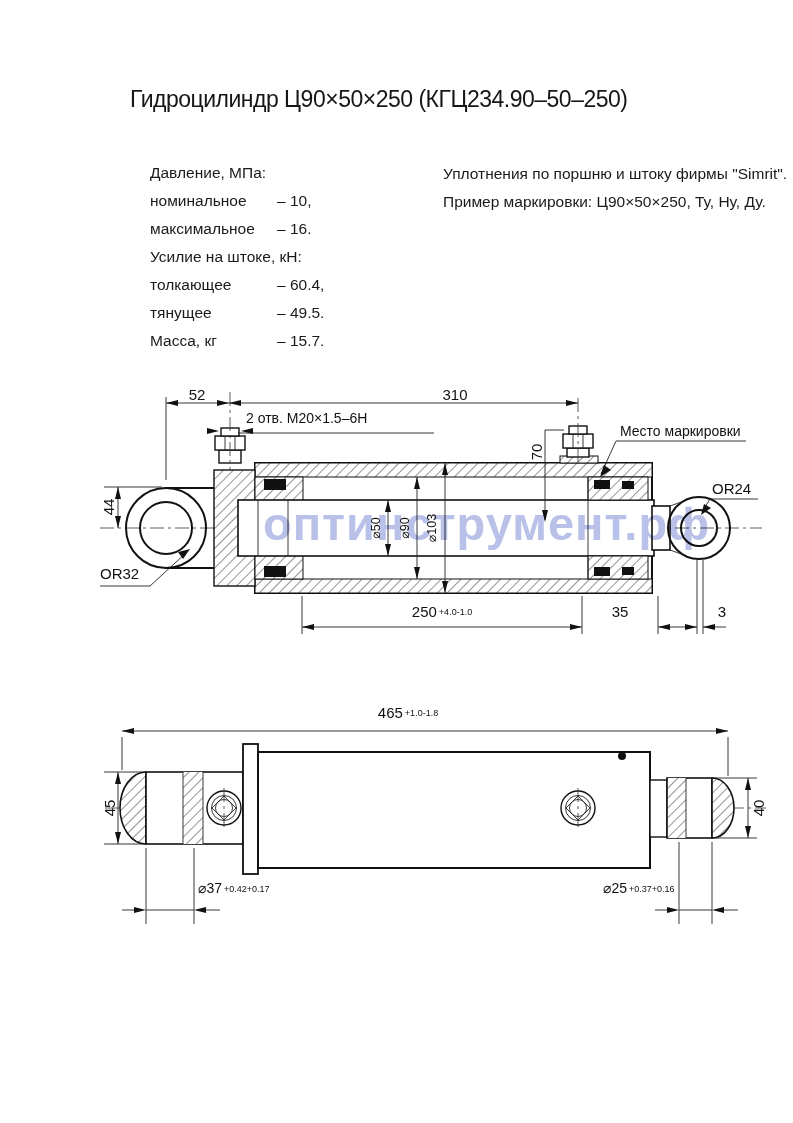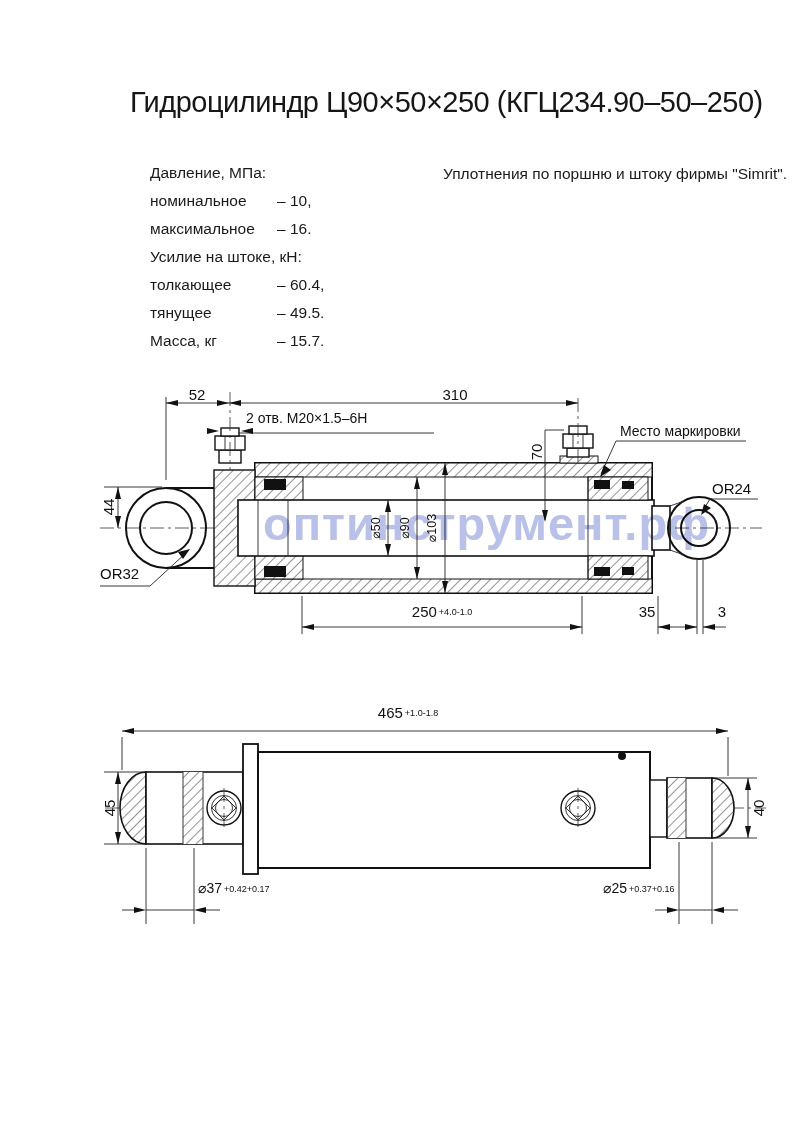--- a/index.html
+++ b/index.html
@@ -3,21 +3,21 @@
 <meta charset="utf-8">
 <style>
   * { margin:0; padding:0; box-sizing:border-box; }
   html,body { background:#ffffff; }
   .sheet {
     position:relative; width:793px; height:1123px; background:#fff;
     font-family:"Liberation Sans", sans-serif; color:#1a1a1a; overflow:hidden;
   }
   .abs { position:absolute; }
   .title {
-    font-size:29px; font-weight:400; letter-spacing:-0.5px; white-space:nowrap; color:#161616;
+    font-size:23px; font-weight:400; letter-spacing:-0.5px; white-space:nowrap; color:#161616;
   }
   .specs { font-size:15.5px;margin-left:15px; }
   .spec-row { height:28px; white-space:nowrap; }
   .spec-label { display:inline-block; width:127px; }
   .spec-value { display:inline-block; }
   .notes { font-size:15.5px; line-height:28px; white-space:nowrap; }
   .apptext { font-size:15.5px; line-height:27px; white-space:nowrap; }
   svg.draw { position:absolute; left:0; top:0; z-index:2; }
   .thin  { stroke:#222; stroke-width:0.9; fill:none; }
   .thick { stroke:#111; stroke-width:2;   fill:none; }
@@ -54,20 +54,21 @@
     <div class="spec-row"><span class="spec-label">номинальное</span><span class="spec-value">– 10,</span></div>
     <div class="spec-row"><span class="spec-label">максимальное</span><span class="spec-value">– 16.</span></div>
     <div class="spec-row"><span class="spec-label">Усилие на штоке, кН:</span><span class="spec-value"></span></div>
     <div class="spec-row"><span class="spec-label">толкающее</span><span class="spec-value">– 60.4,</span></div>
     <div class="spec-row"><span class="spec-label">тянущее</span><span class="spec-value">– 49.5.</span></div>
     <div class="spec-row"><span class="spec-label">Масса, кг</span><span class="spec-value">– 15.7.</span></div>
   </div>
 
   <div class="abs notes" style="left:443px; top:160px;">
     <div>Уплотнения по поршню и штоку фирмы "Simrit".</div>
+    <div>Пример маркировки: Ц90×50×250, Ту, Ну, Ду.</div>
   </div>
 
   <svg class="draw" width="793" height="1123" viewBox="0 0 793 1123">
     <defs>
       <pattern id="h1" patternUnits="userSpaceOnUse" width="7" height="7" patternTransform="rotate(45)">
         <rect width="7" height="7" fill="#ffffff"></rect>
         <line x1="0" y1="0" x2="0" y2="7" stroke="#3a3a3a" stroke-width="1.1"></line>
       </pattern>
     </defs>
 
@@ -231,21 +232,21 @@
   <div class="dim" style="left:100px; top:566px;">OR32</div>
   <div class="dim rot" style="left:108px; top:507px;">44</div>
   <div class="dim rot sm" style="left:376px; top:528px;">⌀50</div>
   <div class="dim rot sm" style="left:405px; top:528px;">⌀90</div>
   <div class="dim rot sm" style="left:432px; top:528px;">⌀103</div>
 
   <div class="dim ctr" style="left:442px; top:611px;"><span>250</span><span class="tolstack">
         <em>+4.0</em>
         <em>-1.0</em>
       </span></div>
-  <div class="dim ctr" style="left:647px; top:611px;">35</div>
+  <div class="dim ctr" style="left:620px; top:611px;">35</div>
   <div class="dim ctr" style="left:722px; top:611px;">3</div>
 
   <div class="dim ctr" style="left:408px; top:712px;"><span>465</span><span class="tolstack">
         <em>+1.0</em>
         <em>-1.8</em>
       </span></div>
   <div class="dim rot" style="left:109px; top:808px;">45</div>
   <div class="dim rot" style="left:758px; top:808px;">40</div>
   <div class="dim md" style="left:198px; top:881px;"><span>⌀37</span><span class="tolstack">
         <em>+0.42</em>

